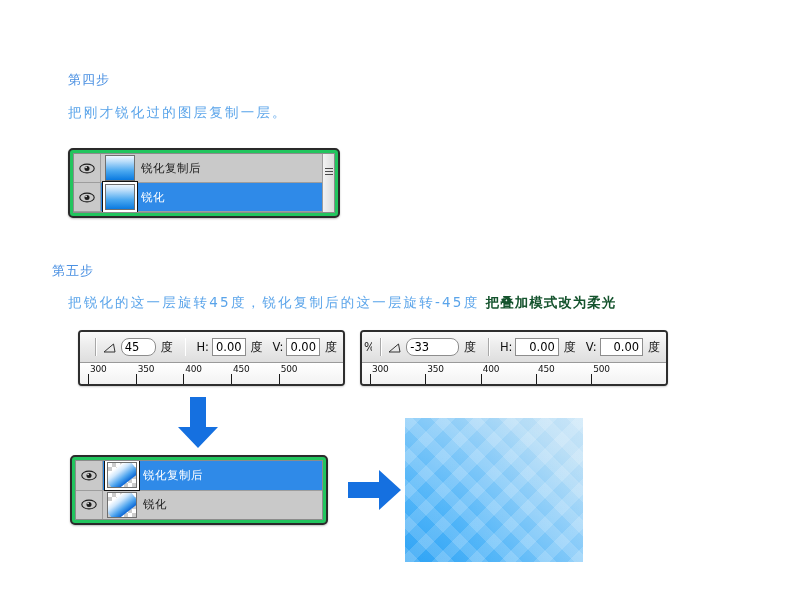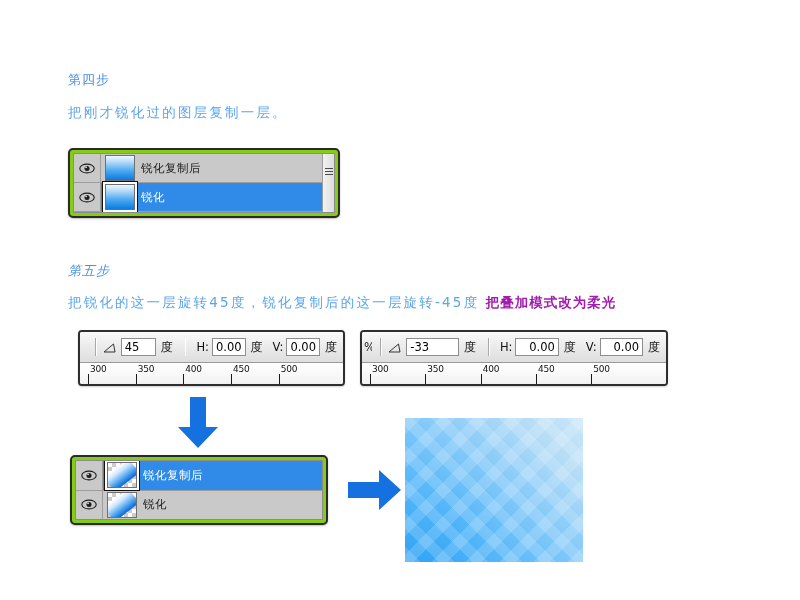--- a/index.html
+++ b/index.html
@@ -26,32 +26,32 @@
   }
   .step-body {
     position: absolute;
     color: #5aa4ea;
     font-size: 13.5px;
     letter-spacing: 2.2px;
     white-space: nowrap;
   }
   .step-body .bold-seg {
     font-weight: bold;
-    color: #a21caf;
+    color: #14532d;
     letter-spacing: 1px;
   }
   #step4-heading { left: 68px; top: 71px; }
   #step4-body    { left: 68px; top: 104px; }
-  #step5-heading { left: 68px; top: 262px; font-style: italic; }
+  #step5-heading { left: 52px; top: 262px; }
   #step5-body    { left: 68px; top: 294px; }
 
   
   .layers-panel {
     position: absolute;
-    background: #84cc16;
+    background: #22c55e;
     border: 2px solid #2a2a2a;
     border-radius: 5px;
     box-sizing: border-box;
     padding: 3px;
     box-shadow: 0 1px 2px rgba(0,0,0,0.25);
   }
   .layers-inner {
     position: relative;
     width: 100%;
     height: 100%;
@@ -221,21 +221,21 @@
     background: #ffffff;
     border: 1px solid #8d8d8d;
     box-sizing: border-box;
     height: 18px;
     line-height: 17px;
     font-size: 11.5px;
     color: #000;
     padding: 0 3px;
     text-align: left;
   }
-  .w-angle { width: 56px; }
+  .w-angle { width: 56px; border-radius: 8px; }
   .w-num   { width: 46px; text-align: right; }
   .opt-unit {
     margin: 0 6px 0 5px;
     font-size: 12px;
     color: #111;
   }
   .opt-label {
     margin-left: 4px;
     margin-right: 3px;
     font-size: 11.5px;

